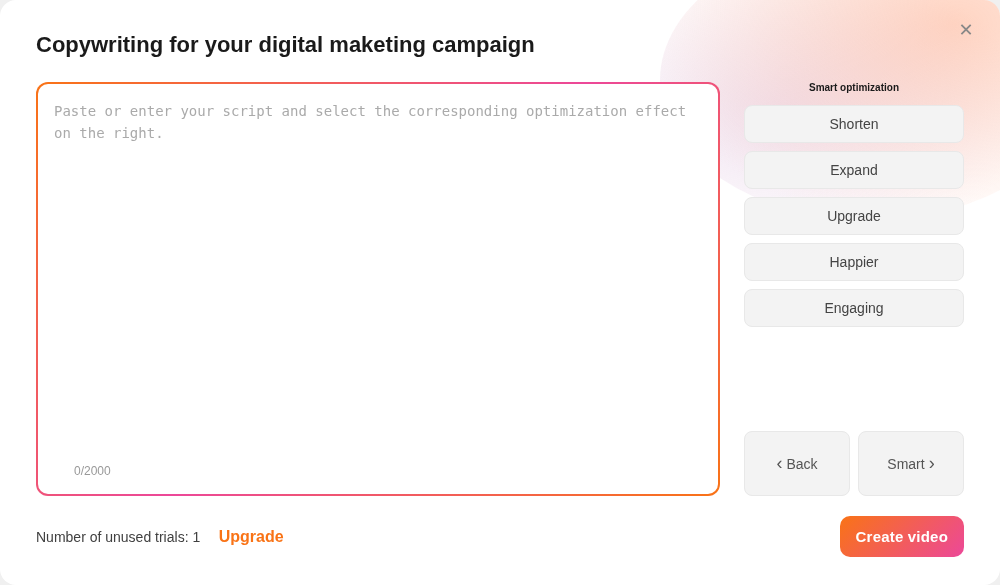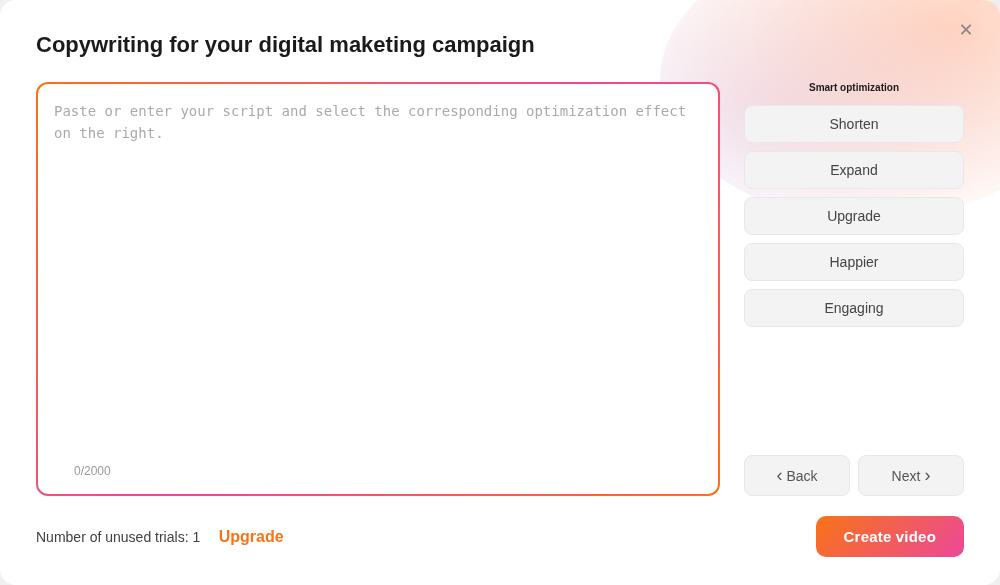--- a/index.html
+++ b/index.html
@@ -150,21 +150,21 @@
 
     .nav-row {
       display: flex;
       gap: 8px;
       margin-top: 10px;
       justify-content: space-between;
     }
 
     .nav-btn {
       flex: 1;
-      padding: 9px 12px;
+      padding: 21px 12px;
       background: #f3f3f3;
       border: 1.5px solid #e8e8e8;
       border-radius: 8px;
       font-size: 14px;
       color: #555;
       cursor: pointer;
       display: flex;
       align-items: center;
       justify-content: center;
       gap: 4px;
@@ -189,21 +189,21 @@
       cursor: pointer;
       text-decoration: none;
       padding-left: 14px;
     }
 
     .create-video-btn {
       background: linear-gradient(135deg, #f97316, #ec4899);
       color: white;
       border: none;
       border-radius: 10px;
-      padding: 12px 28px;
+      padding: 12px 16px;
       font-size: 15px;
       font-weight: 600;
       cursor: pointer;
       letter-spacing: 0.2px;
     }
 
     .chevron-left::before { content: '‹'; font-size: 18px; }
     .chevron-right::before { content: '›'; font-size: 18px; }
   </style>
 </head>
@@ -232,21 +232,21 @@
         <button class="opt-btn">Happier</button>
         <button class="opt-btn">Engaging</button>
       </div>
 
       <div class="nav-row">
         <button class="nav-btn">
           <span class="chevron-left"></span>
           <span>Back</span>
         </button>
         <button class="nav-btn">
-          <span>Next</span>
+          <span>Smart</span>
           <span class="chevron-right"></span>
         </button>
       </div>
     </div>
 
   </div>
 
   <div class="footer">
     <div>
       <span class="trials-text">Number of unused trials: 1</span>

